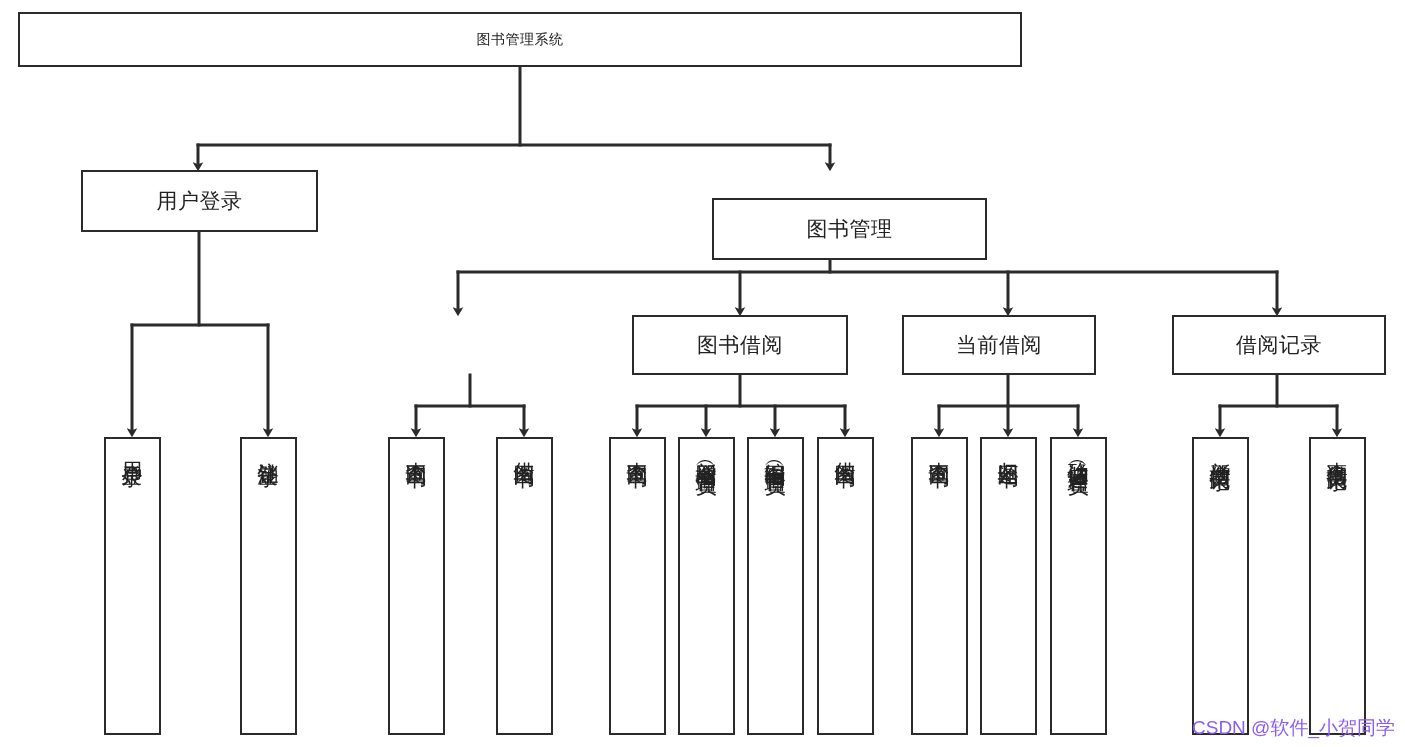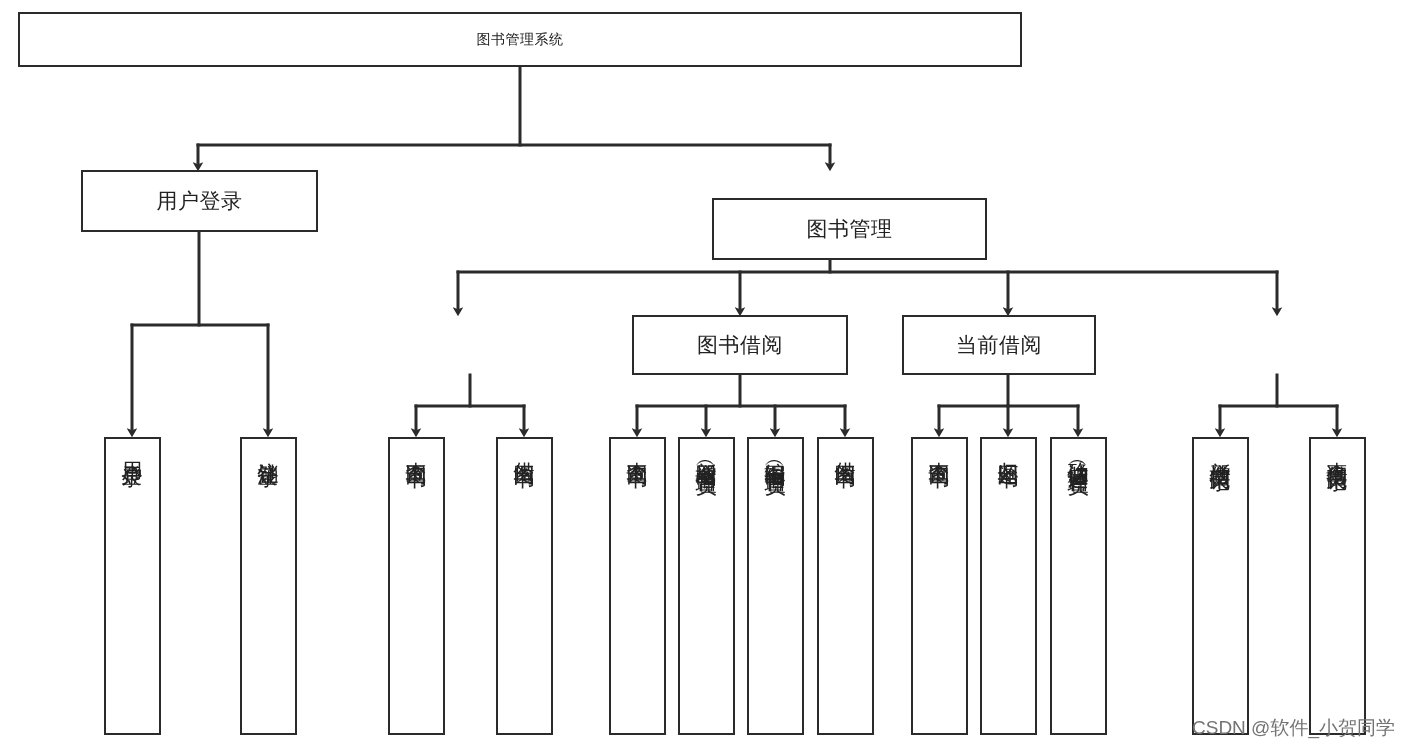--- a/index.html
+++ b/index.html
@@ -52,21 +52,21 @@
   .node.leaf .node-label {
     writing-mode: vertical-rl;
     text-orientation: upright;
     font-size: 21px;
     letter-spacing: 2px;
     white-space: normal;
     line-height: 1.0;
   }
   #watermark {
     position: absolute;
-    color: #737373;
+    color: #8b5cf6;
     font-size: 19px;
     white-space: nowrap;
     z-index: 5;
     pointer-events: none;
     font-family: "Liberation Sans", "DejaVu Sans", sans-serif;
   }
 </style>
 </head>
 <body>
 
@@ -133,20 +133,23 @@
   <div class="node" style="left:712px; top:170px; width:275px; height:62px;margin-top:28px;">
     <span class="node-label">图书管理</span>
   </div>
 
   <div class="node" style="left:632px; top:315px; width:216px; height:60px;">
     <span class="node-label">图书借阅</span>
   </div>
   <div class="node" style="left:902px; top:315px; width:194px; height:60px;">
     <span class="node-label">当前借阅</span>
   </div>
+  <div class="node" style="left:1172px; top:315px; width:214px; height:60px;">
+    <span class="node-label">借阅记录</span>
+  </div>
 
   <div class="node leaf" style="left:104px; top:437px; width:57px; height:298px;">
     <span class="node-label">用户登录</span>
   </div>
   <div class="node leaf" style="left:240px; top:437px; width:57px; height:298px;">
     <span class="node-label">注销登录</span>
   </div>
 
   <div class="node leaf" style="left:388px; top:437px; width:57px; height:298px;">
     <span class="node-label">查询图书</span>

